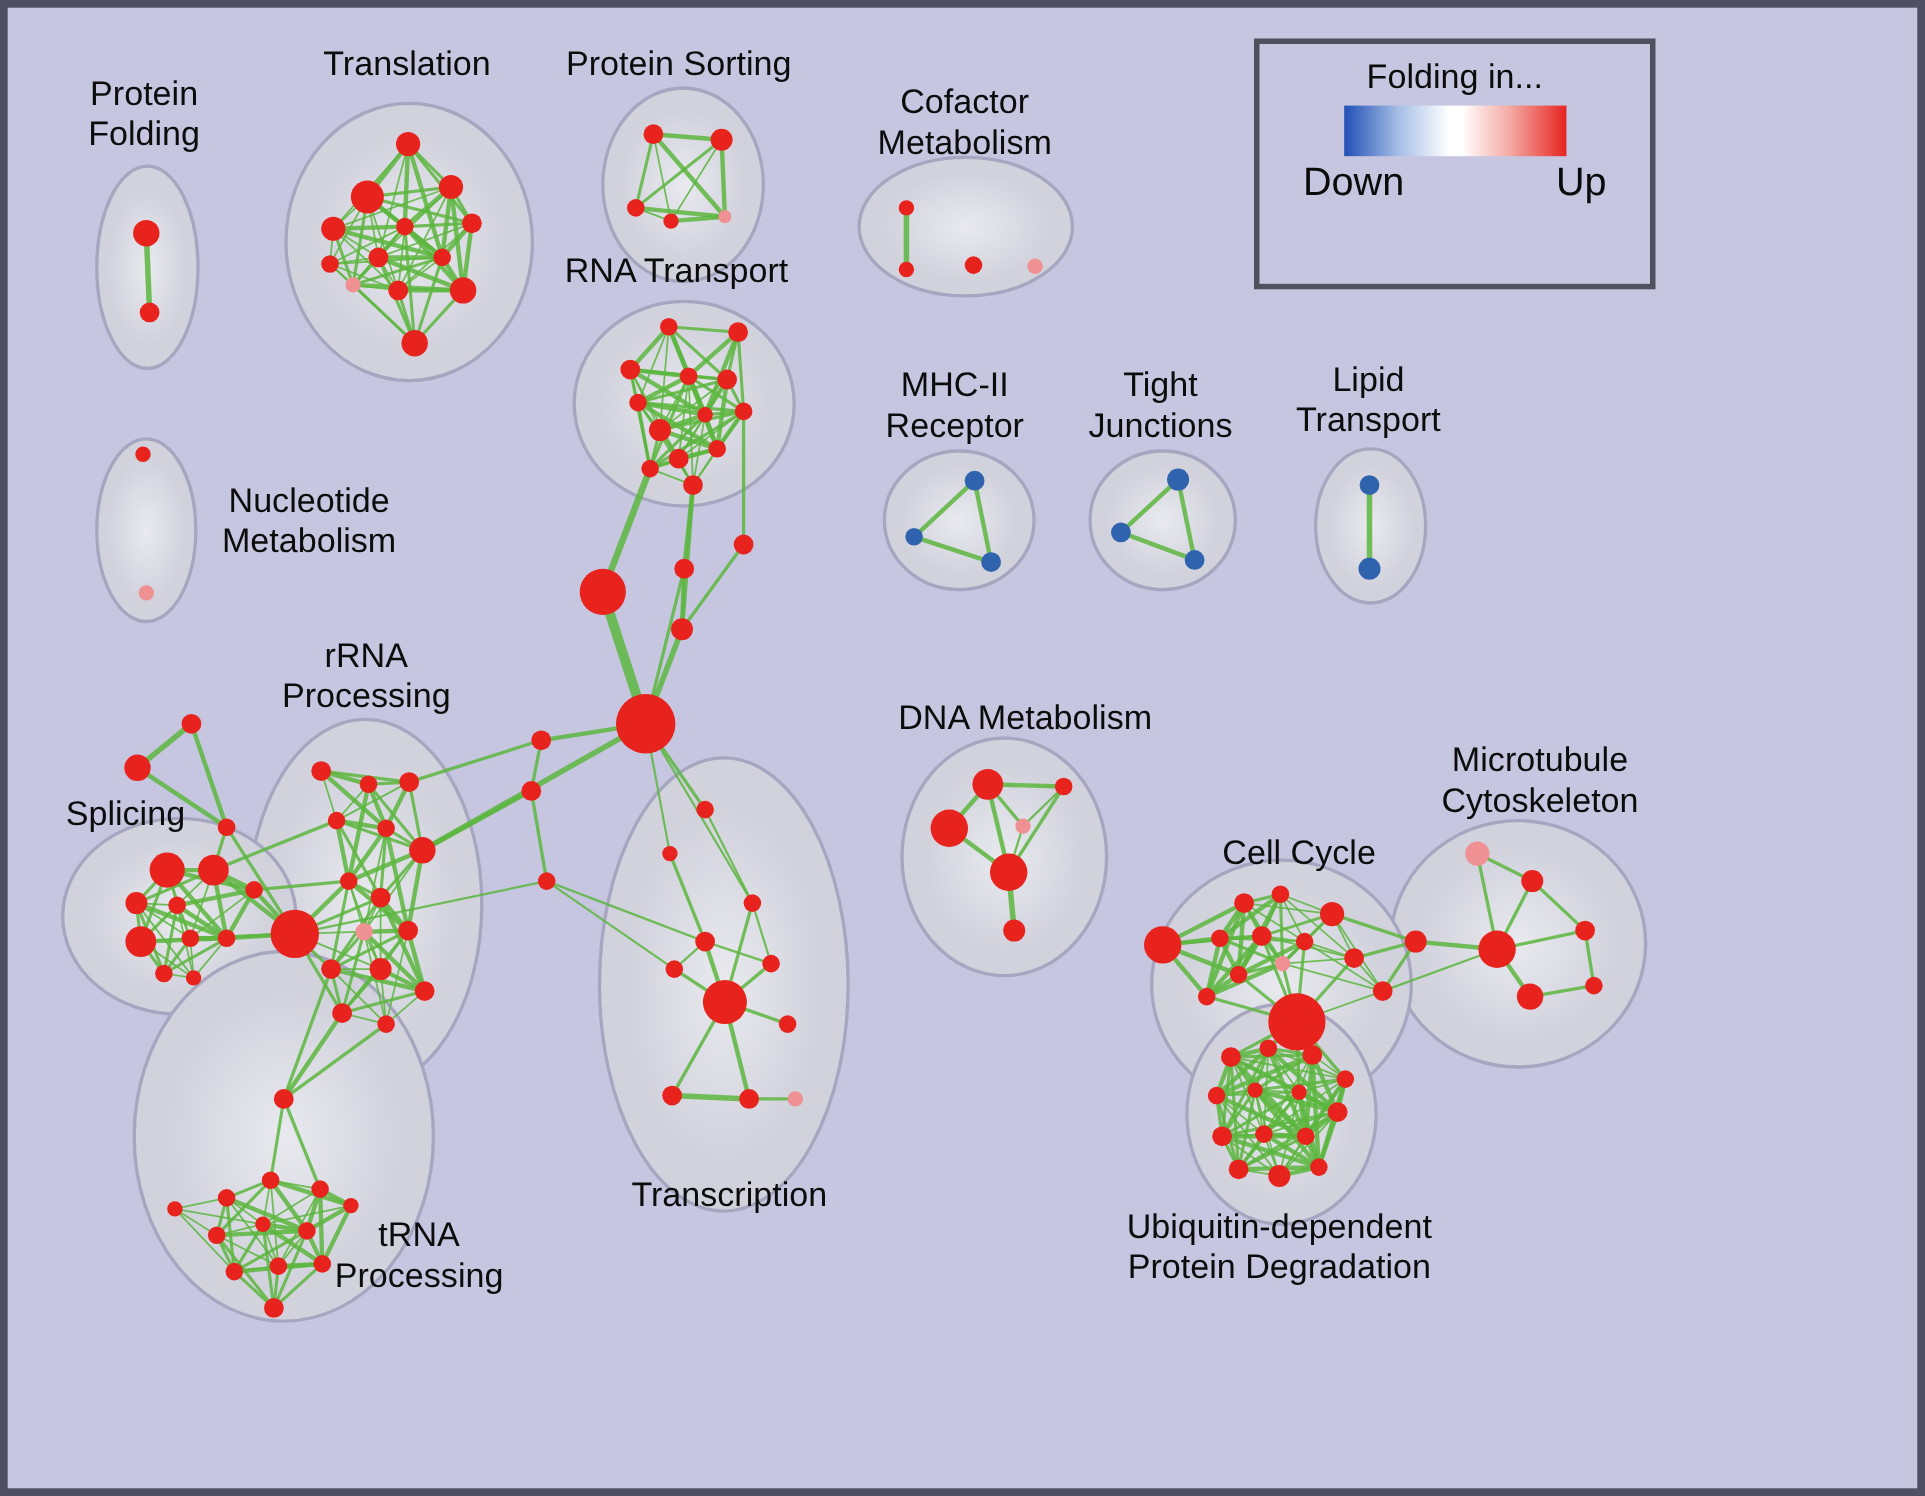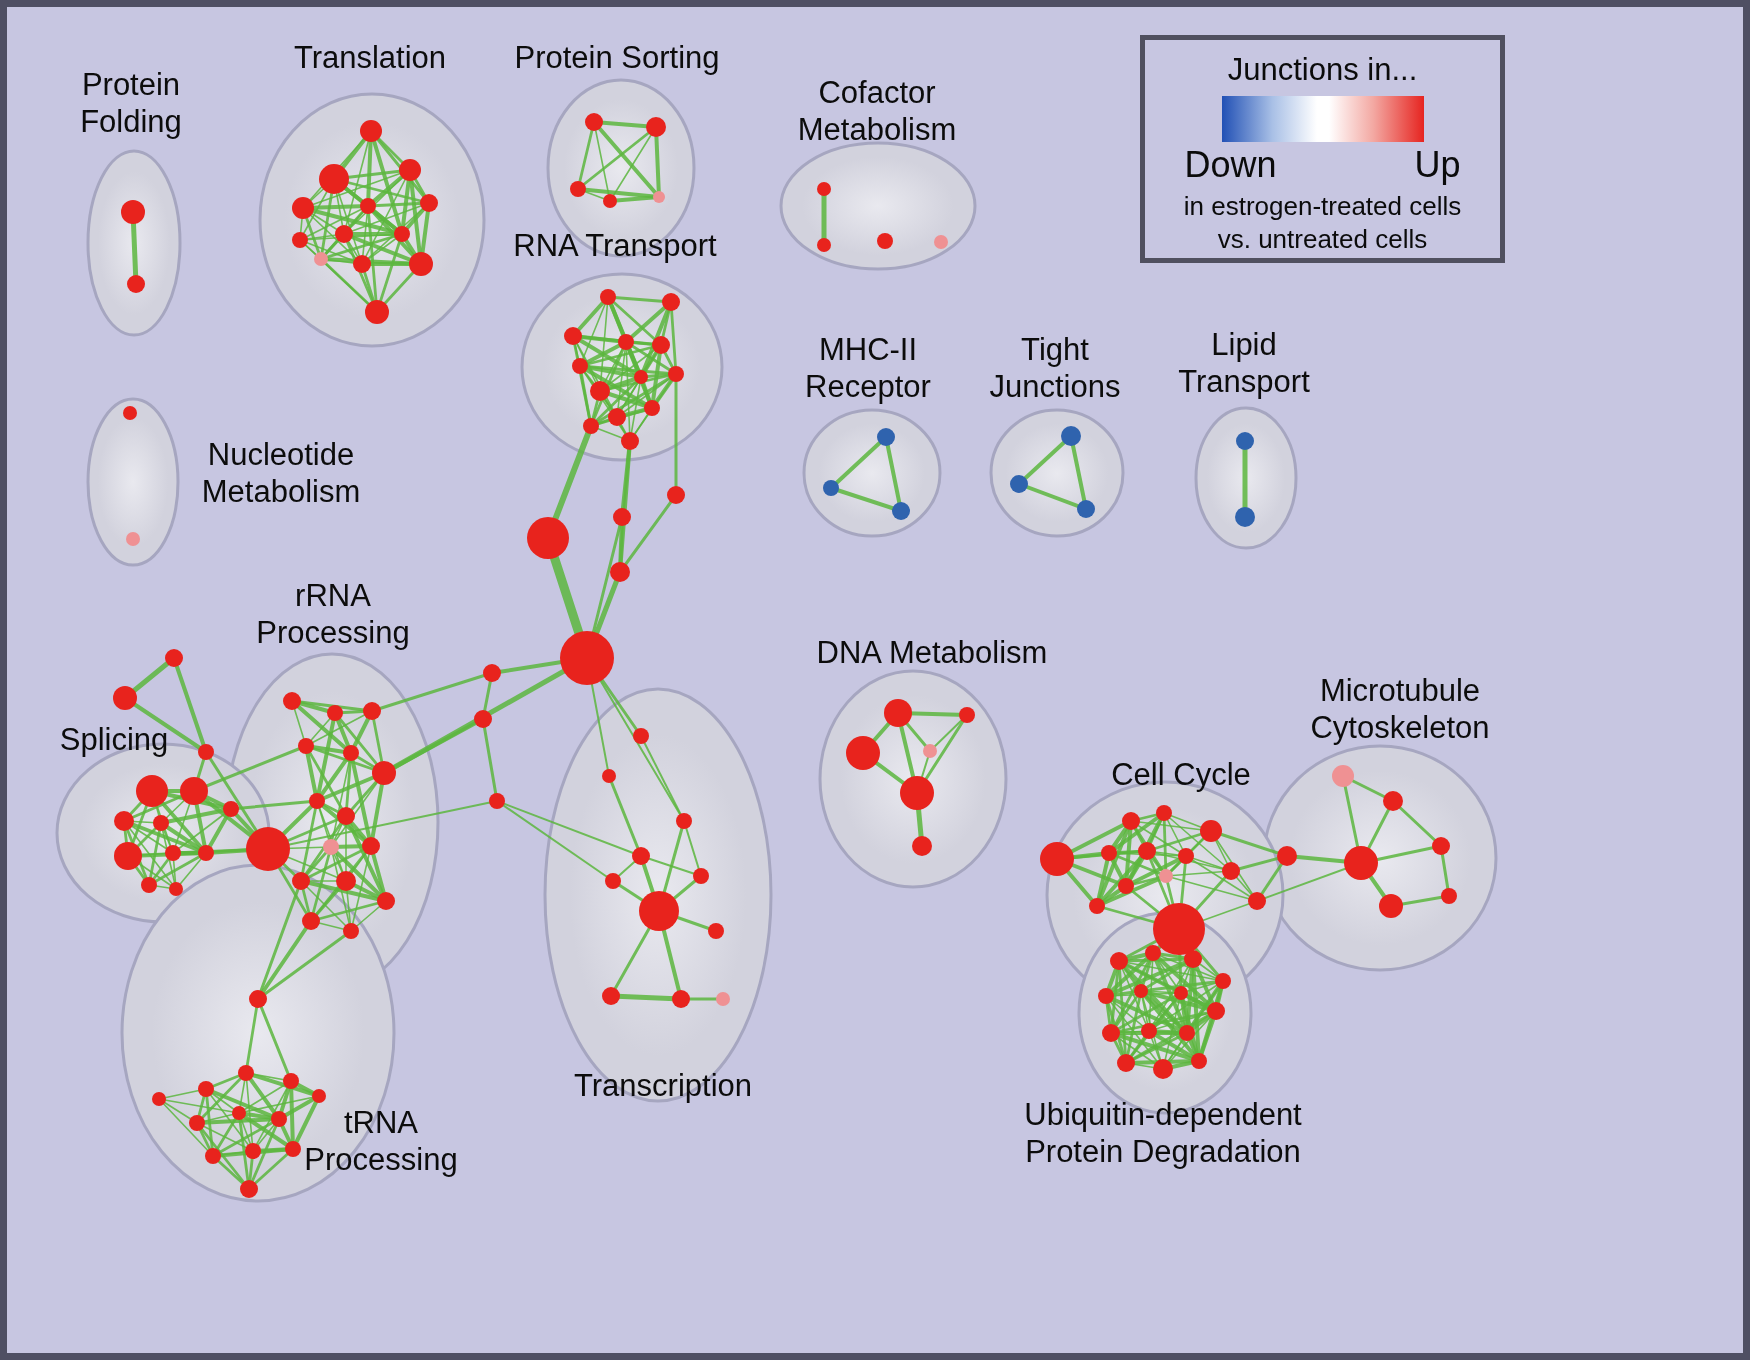--- a/index.html
+++ b/index.html
@@ -706,26 +706,22 @@
       <text x="663" y="1096" text-anchor="middle" font-size="31" fill="#0c0c0c">Transcription</text>
       <text x="932" y="663" text-anchor="middle" font-size="31" fill="#0c0c0c">DNA Metabolism</text>
       <text x="1400" y="701" text-anchor="middle" font-size="31" fill="#0c0c0c">Microtubule</text>
       <text x="1400" y="738" text-anchor="middle" font-size="31" fill="#0c0c0c">Cytoskeleton</text>
       <text x="1181" y="785" text-anchor="middle" font-size="31" fill="#0c0c0c">Cell Cycle</text>
       <text x="1163" y="1125" text-anchor="middle" font-size="31" fill="#0c0c0c">Ubiquitin-dependent</text>
       <text x="1163" y="1162" text-anchor="middle" font-size="31" fill="#0c0c0c">Protein Degradation</text>
     </svg>
 
   <div class="legend">
-    <div class="legend-title">Junctions in...</div>
+    <div class="legend-title">Folding in...</div>
     <div class="legend-gradient" style="background: linear-gradient(to right, rgb(33, 80, 181) 0%, rgb(169, 192, 230) 25%, rgb(255, 255, 255) 47%, rgb(255, 255, 255) 53%, rgb(243, 168, 162) 75%, rgb(230, 36, 32) 100%);"></div>
     <div class="legend-ends">
       <span>Down</span>
       <span>Up</span>
-    </div>
-    <div class="legend-caption">
-      <div>in estrogen-treated cells</div>
-      <div>vs. untreated cells</div>
     </div>
   </div>
 
   <div class="frame"></div>
 </div>
 
 </body></html>

